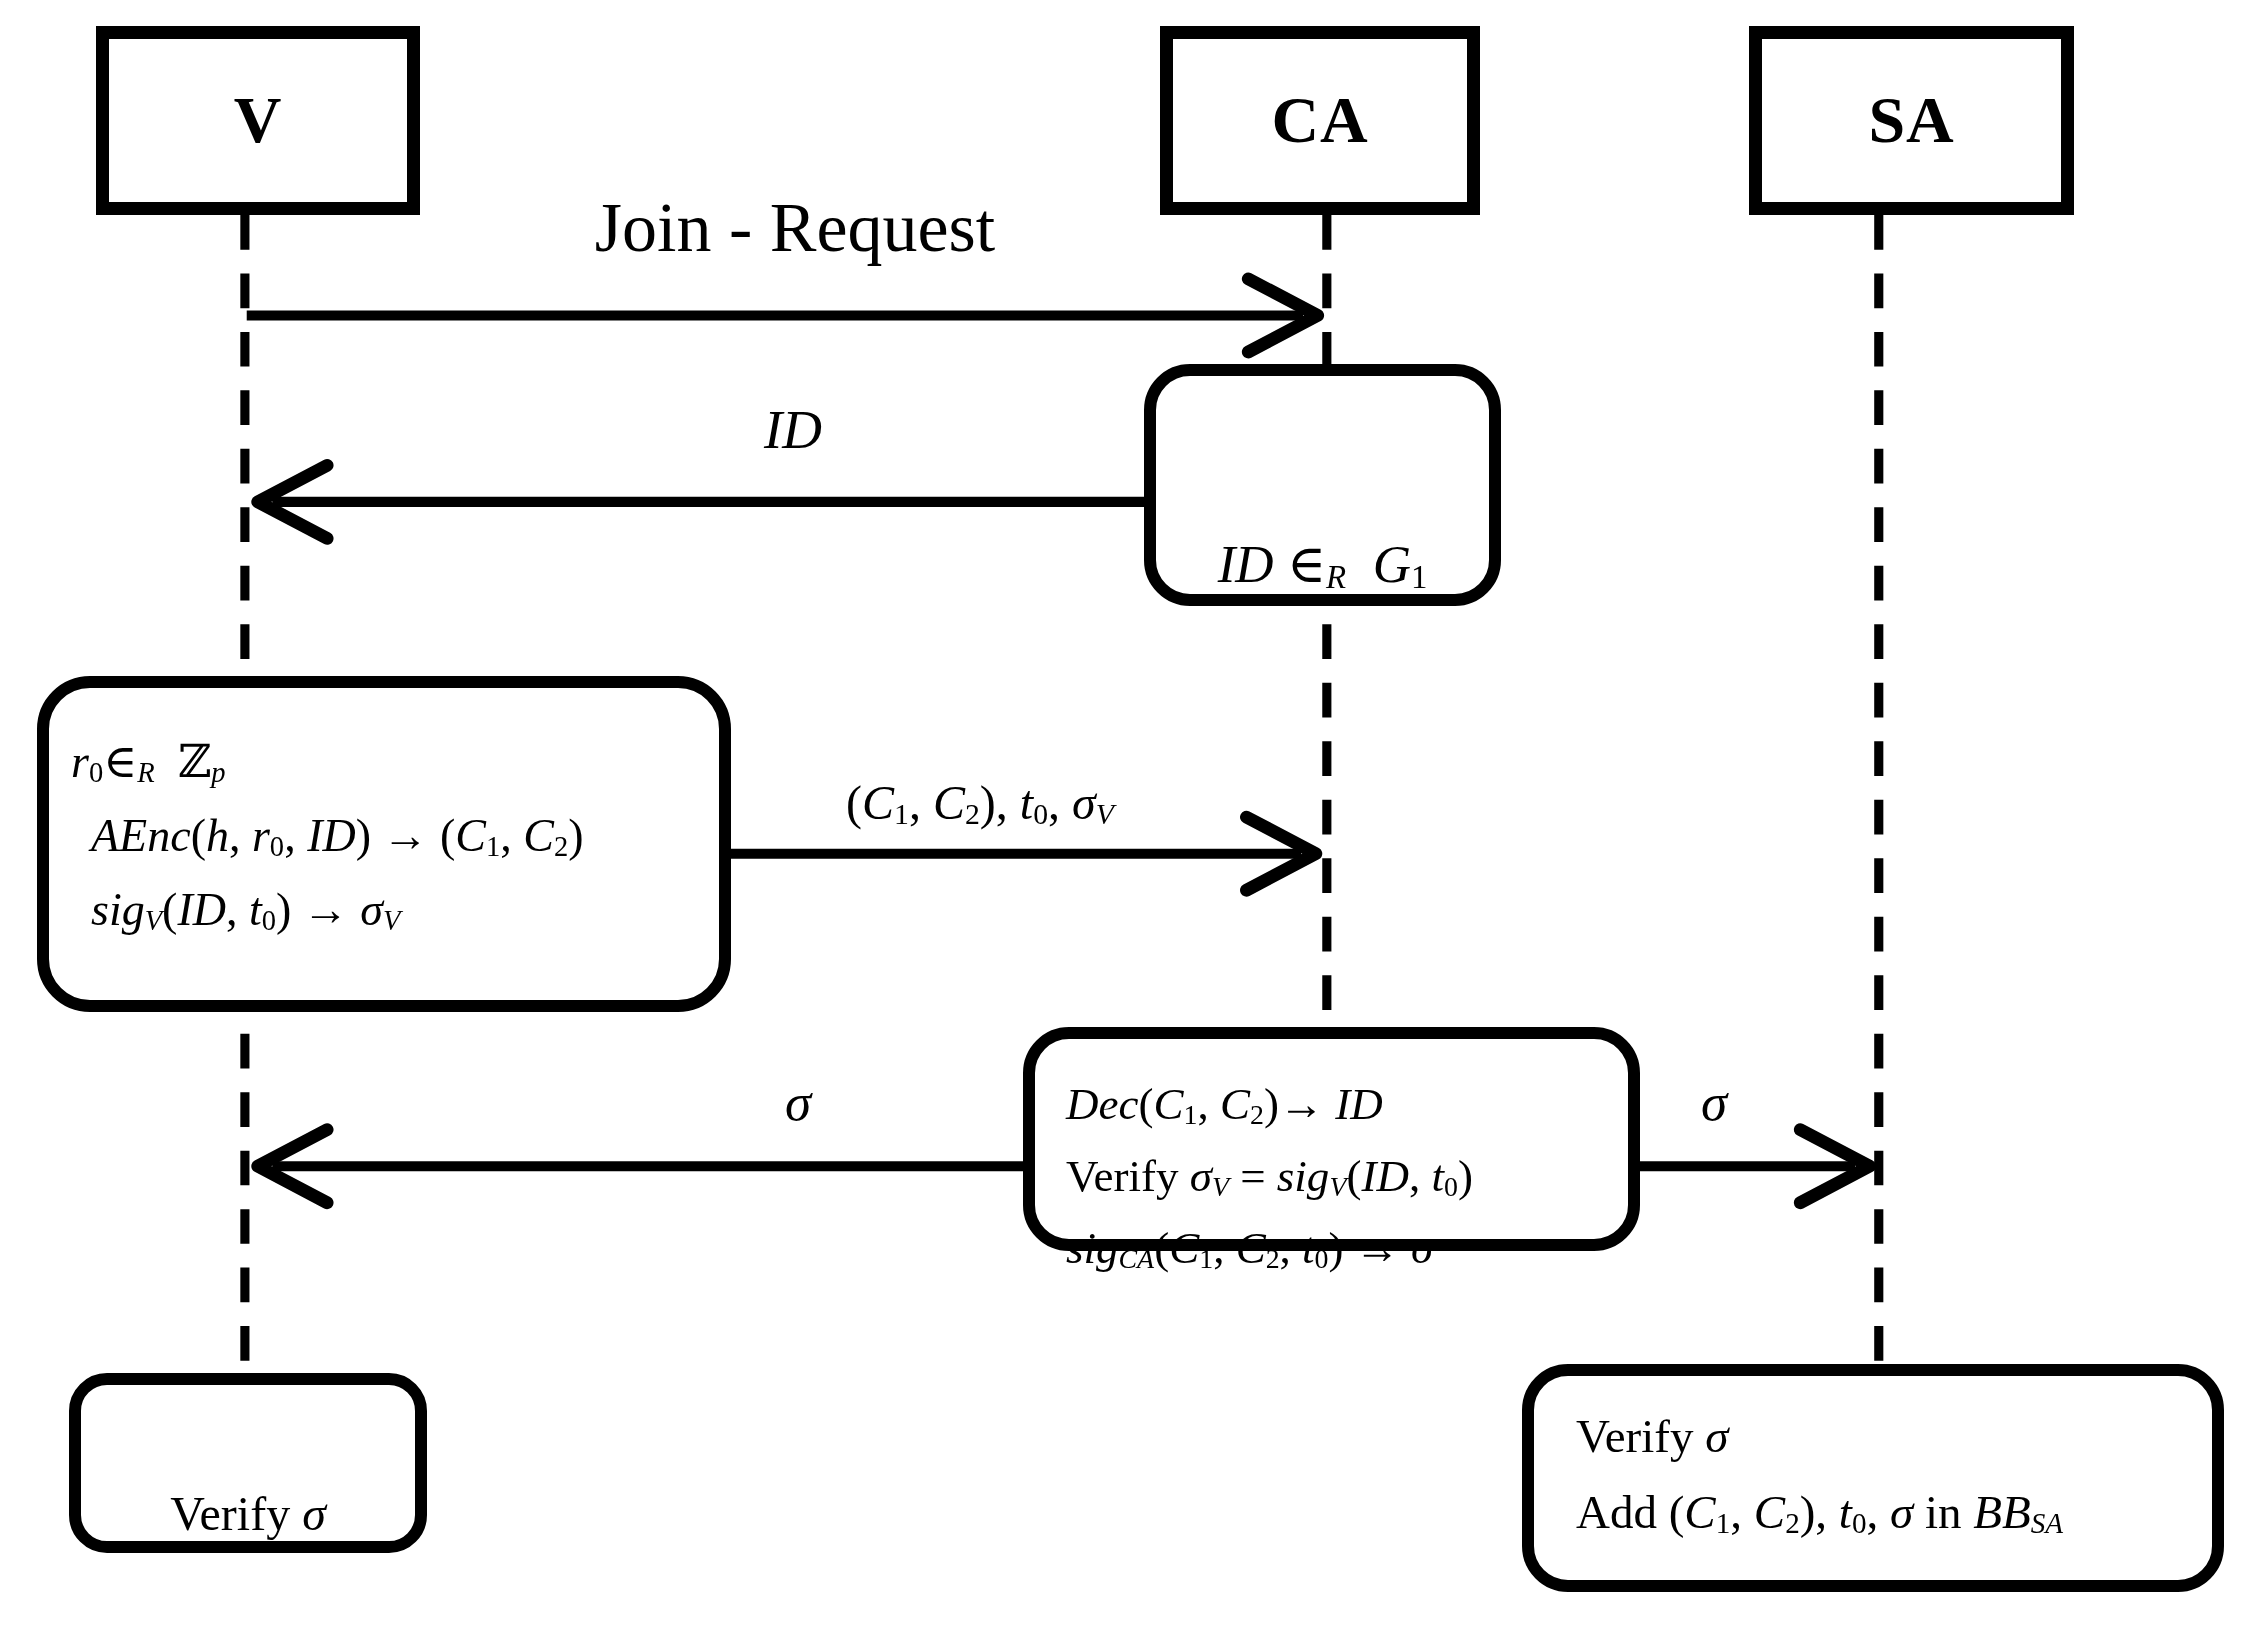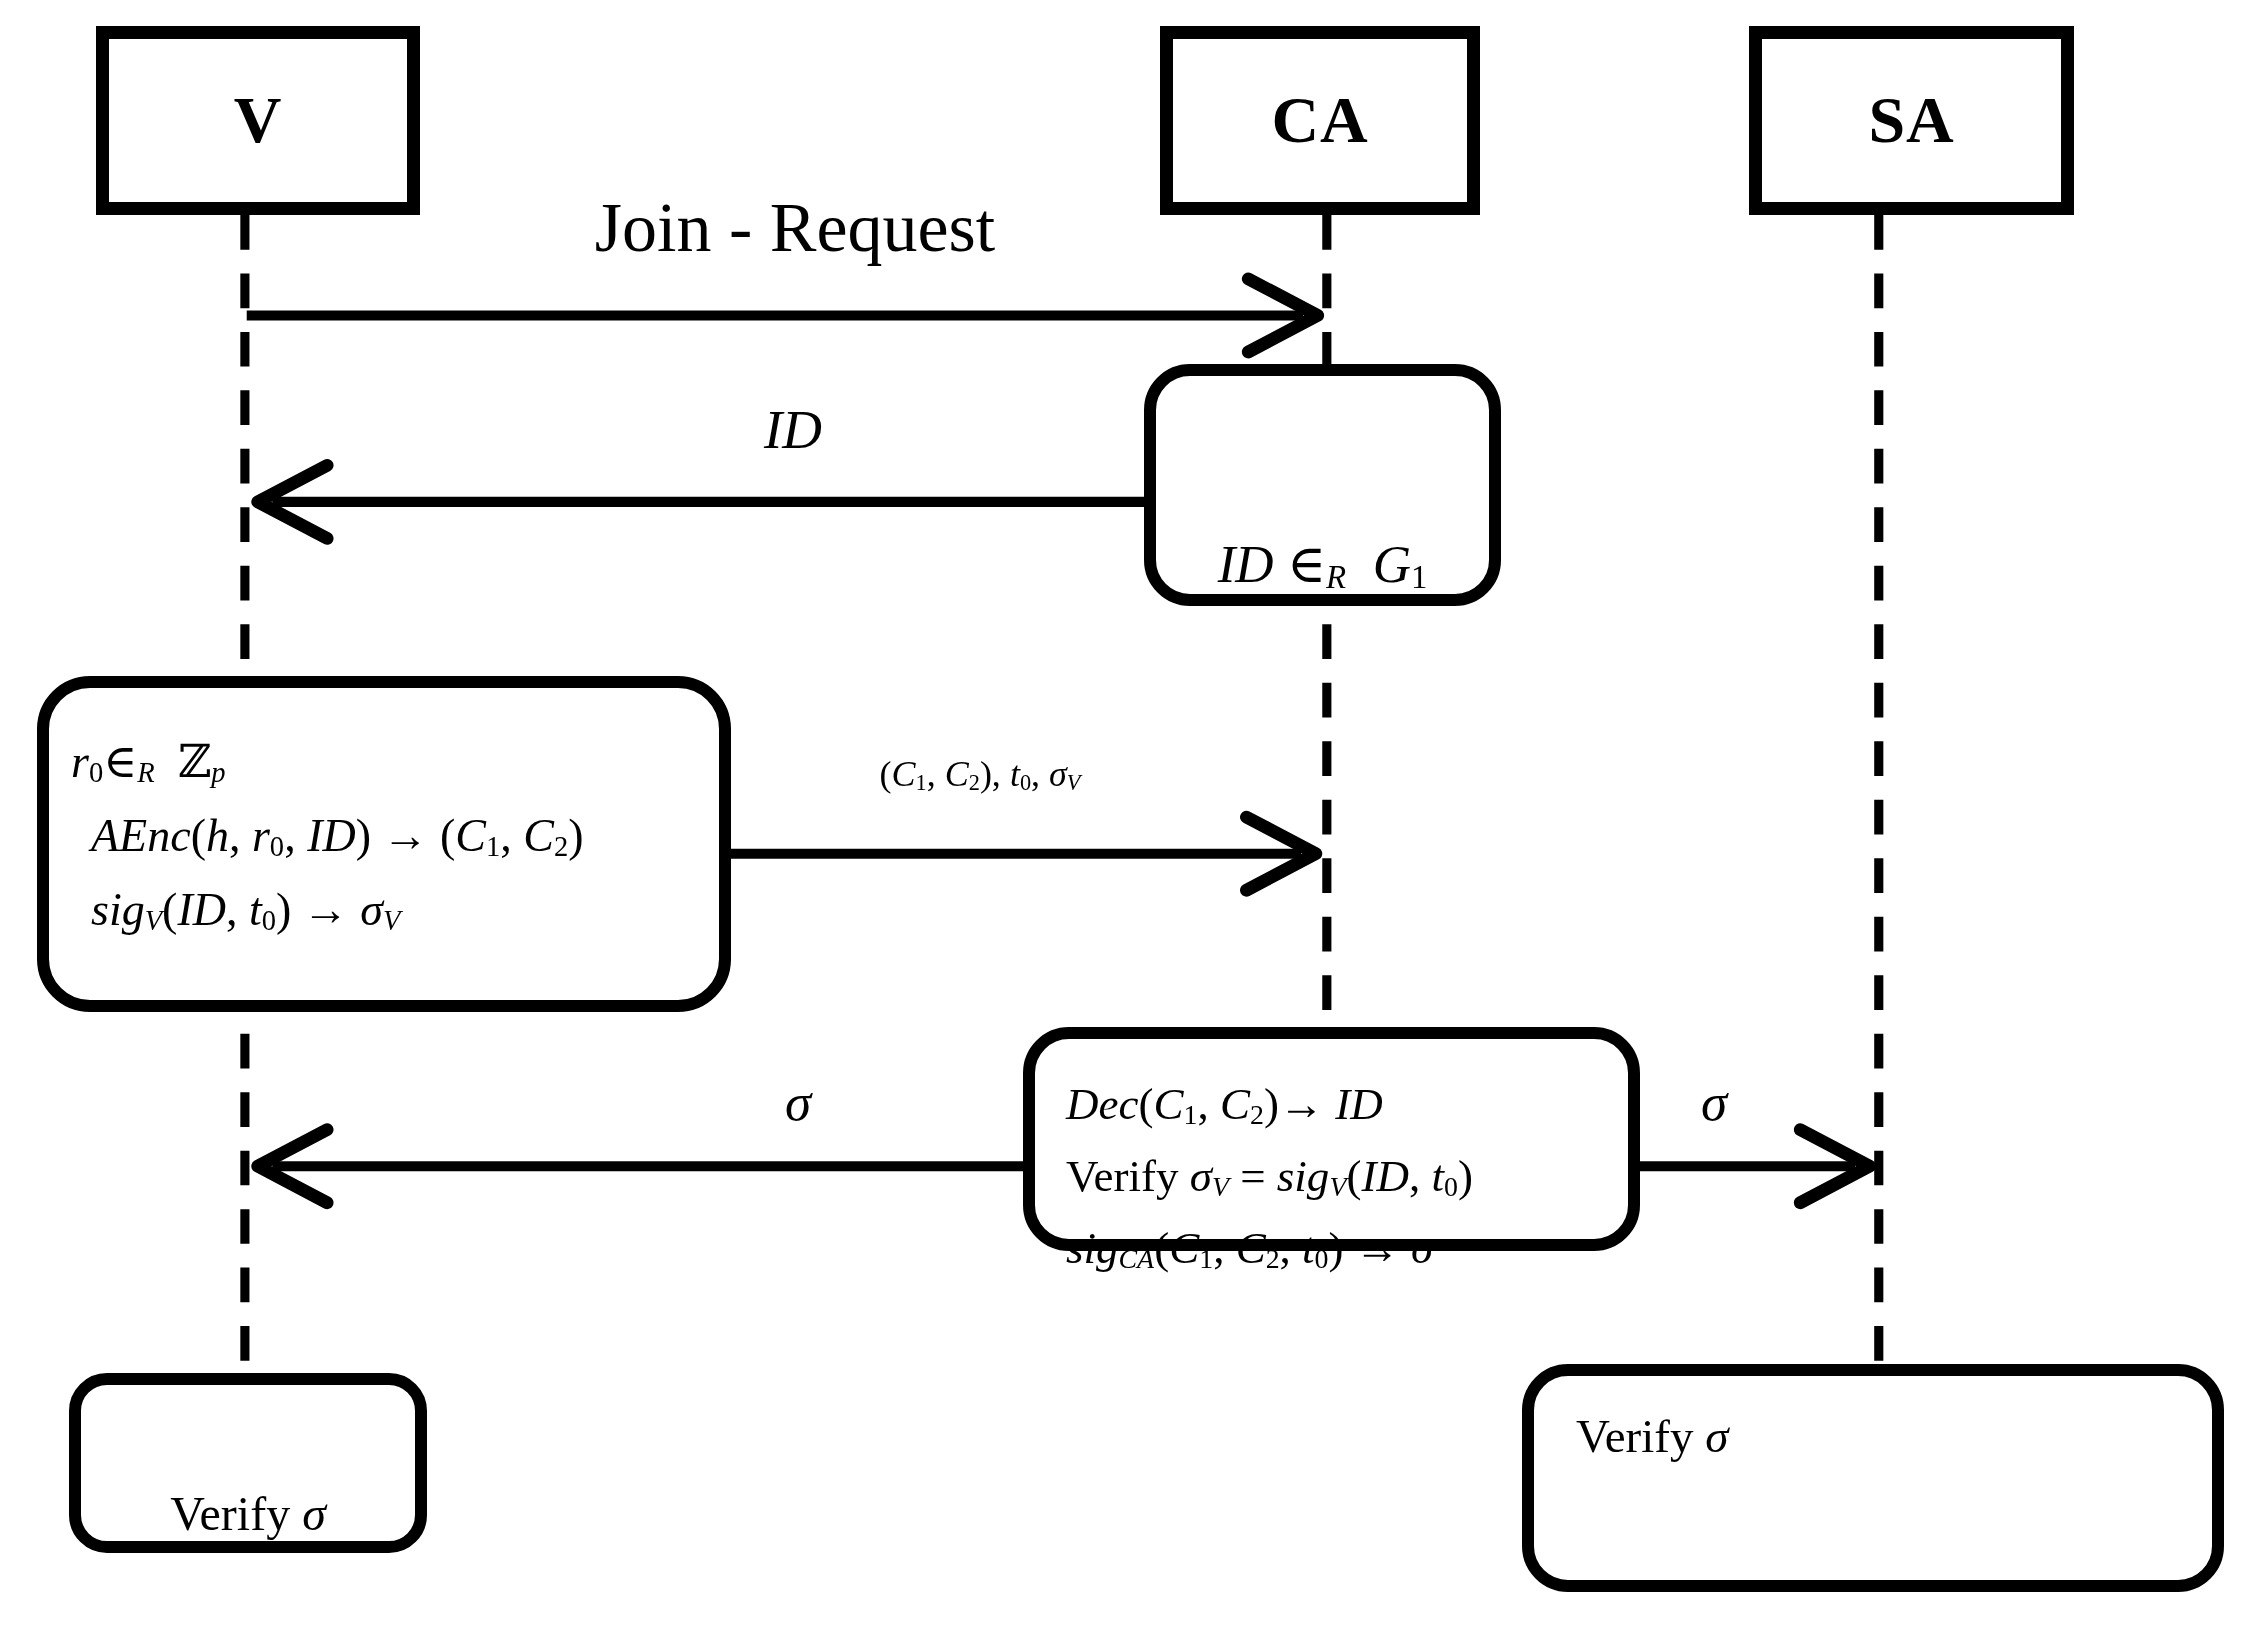--- a/index.html
+++ b/index.html
@@ -128,26 +128,27 @@
   </div>
 
   <div class="procbox center-text" style="left:69px; top:1373px; width:358px; height:180px;
               font-size:48px; border-radius:38px;">
     <div class="line rich"><span>Verify </span><span class="it">σ</span></div>
   </div>
 
   <div class="procbox" id="sa-box" style="left:1522px; top:1364px; width:702px; height:228px;
               font-size:47px; padding:22px 12.8px 0 42px;">
     <div class="line rich"><span>Verify </span><span class="it">σ</span></div>
+    <div class="line rich"><span>Add (</span><span class="it">C</span><sub>1</sub><span>, </span><span class="it">C</span><sub>2</sub><span>), </span><span class="it">t</span><sub>0</sub><span>, </span><span class="it">σ</span><span> in </span><span class="it">BB</span><sub class="it">SA</sub></div>
   </div>
 
   <div class="msg-label" style="left:795px; top:228px; font-size:70px;">Join - Request</div>
 
   <div class="msg-label rich" style="left:793px; top:429px; font-size:55px;"><span class="it">ID</span></div>
 
-  <div class="msg-label rich" style="left:980px; top:774px; font-size:36px;"><span>(</span><span class="it">C</span><sub>1</sub><span>, </span><span class="it">C</span><sub>2</sub><span>), </span><span class="it">t</span><sub>0</sub><span>, </span><span class="it">σ</span><sub class="it">V</sub></div>
+  <div class="msg-label rich" style="left:980px; top:802px; font-size:48px;"><span>(</span><span class="it">C</span><sub>1</sub><span>, </span><span class="it">C</span><sub>2</sub><span>), </span><span class="it">t</span><sub>0</sub><span>, </span><span class="it">σ</span><sub class="it">V</sub></div>
 
   <div class="msg-label rich" style="left:798px; top:1102px; font-size:53px;"><span class="it">σ</span></div>
 
   <div class="msg-label rich" style="left:1714px; top:1102px; font-size:53px;"><span class="it">σ</span></div>
 
 </div>
 
 
 </body></html>

